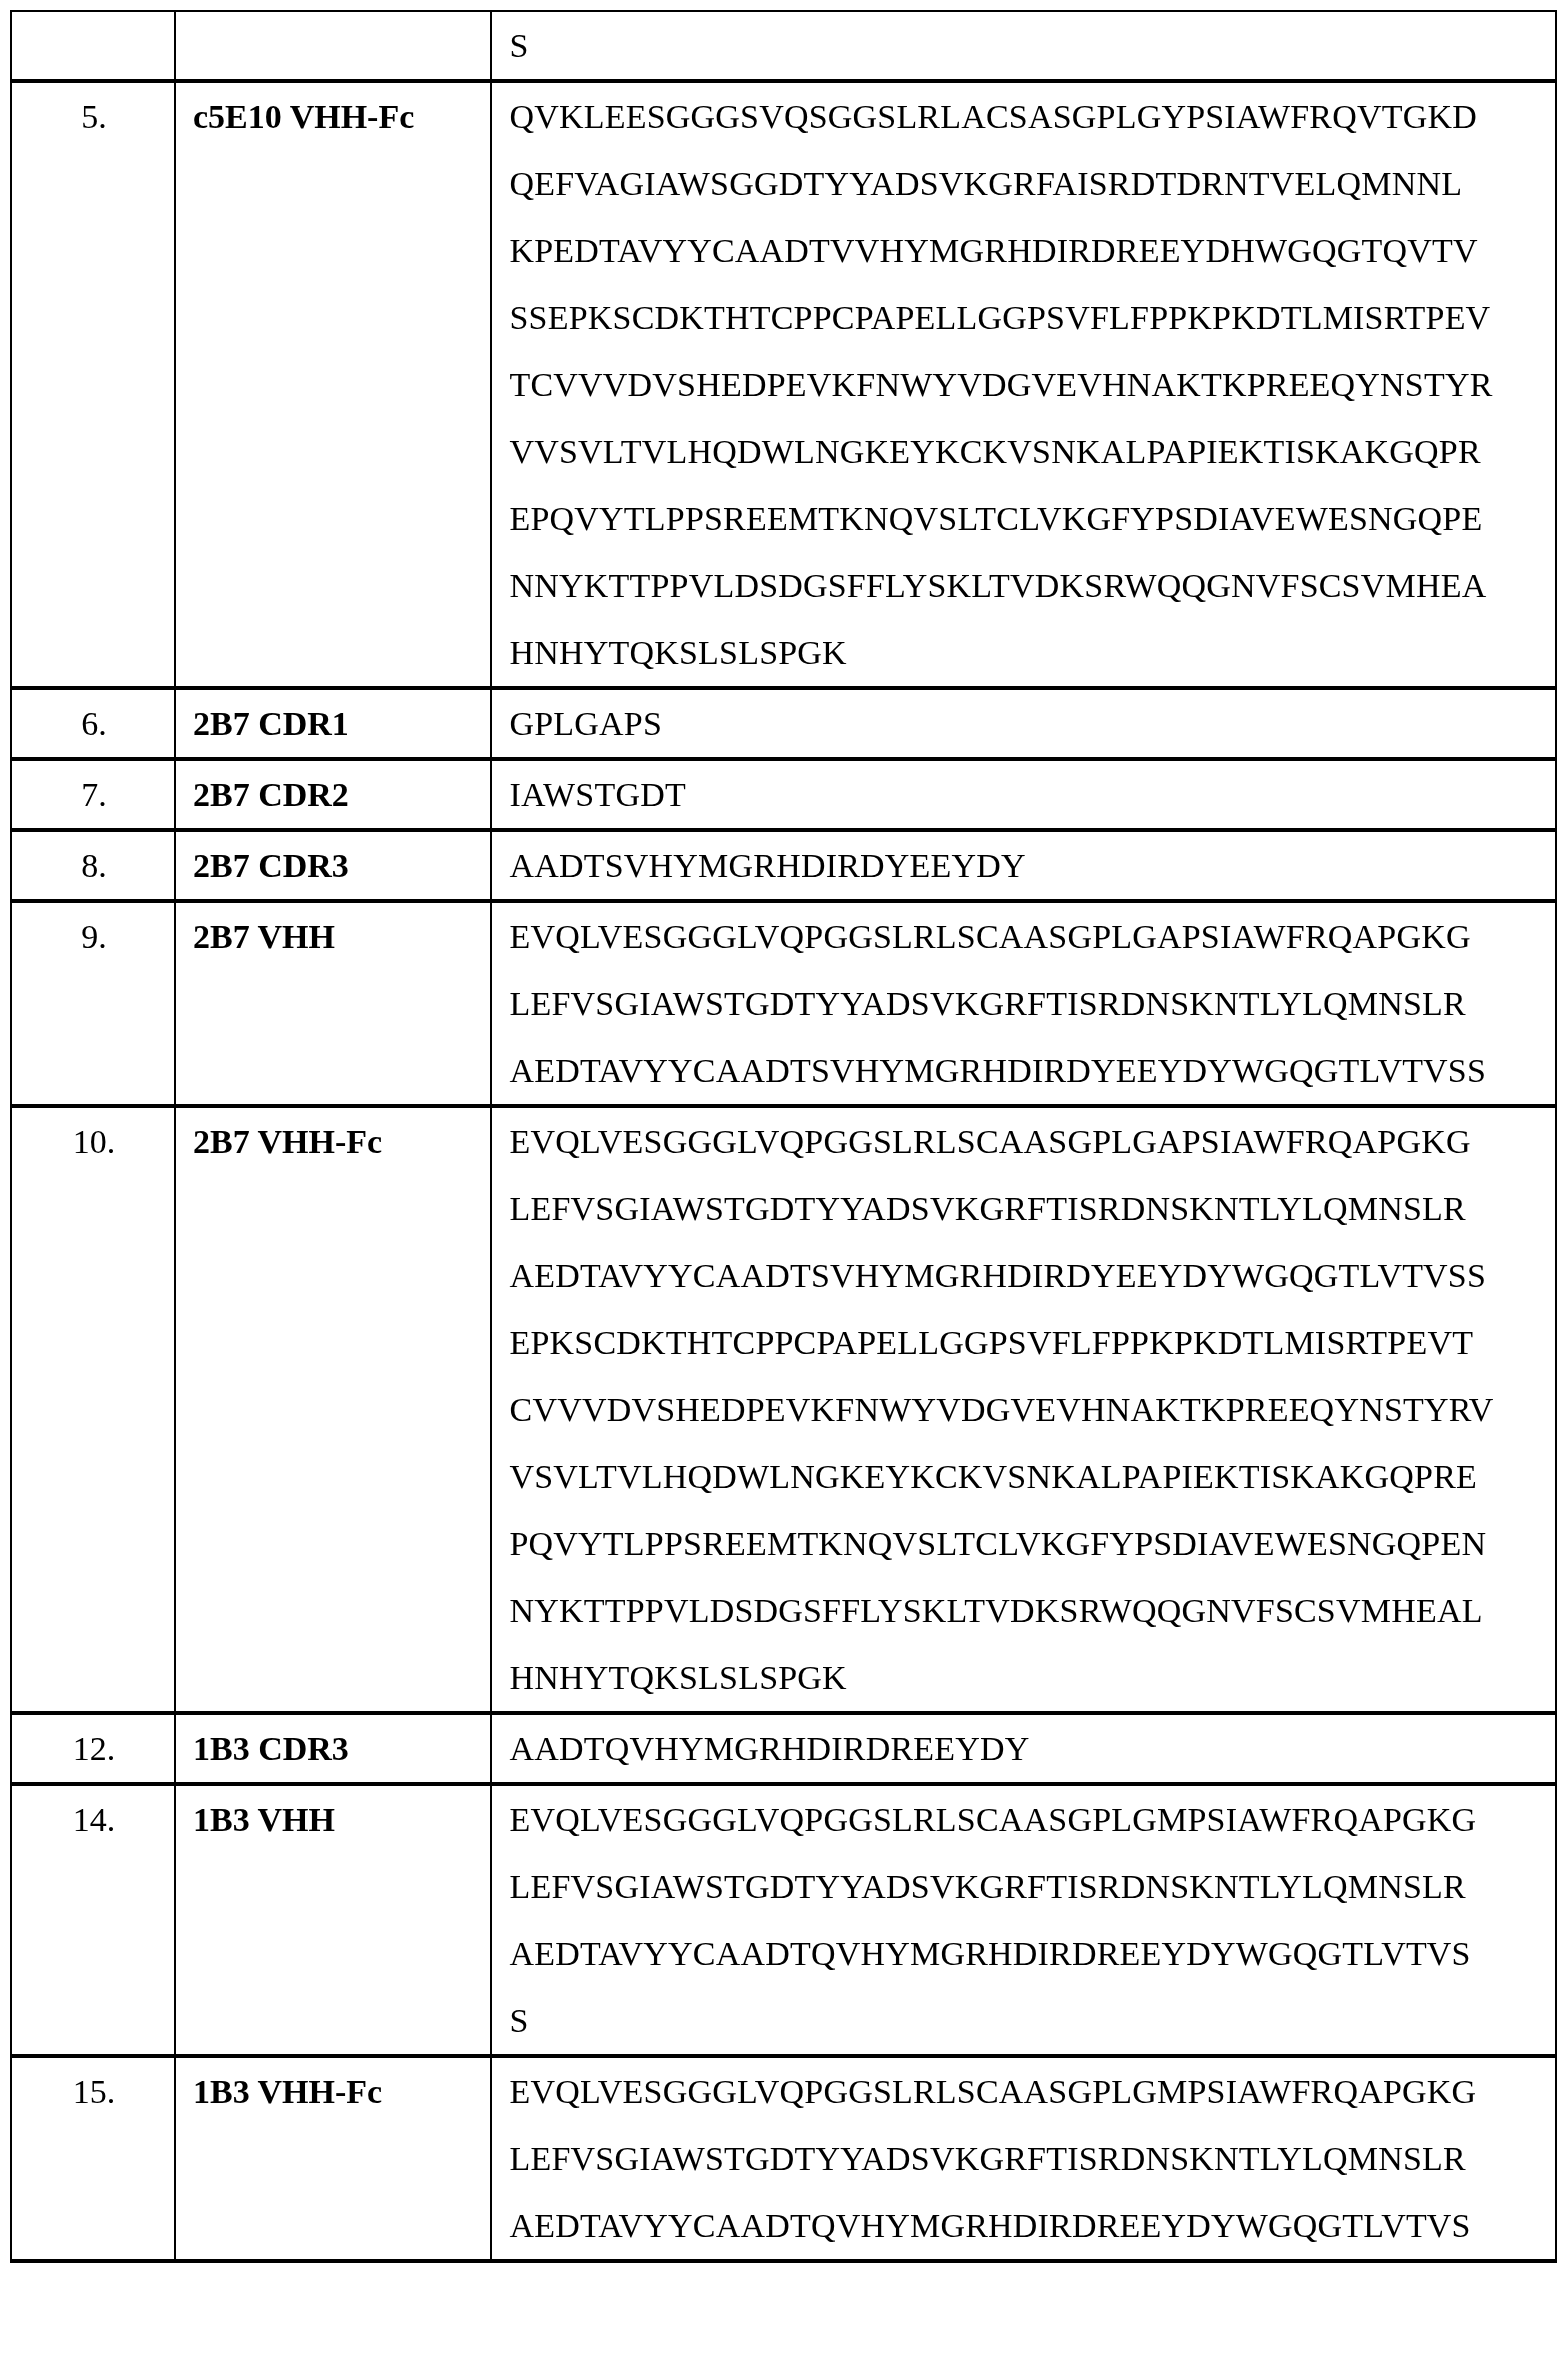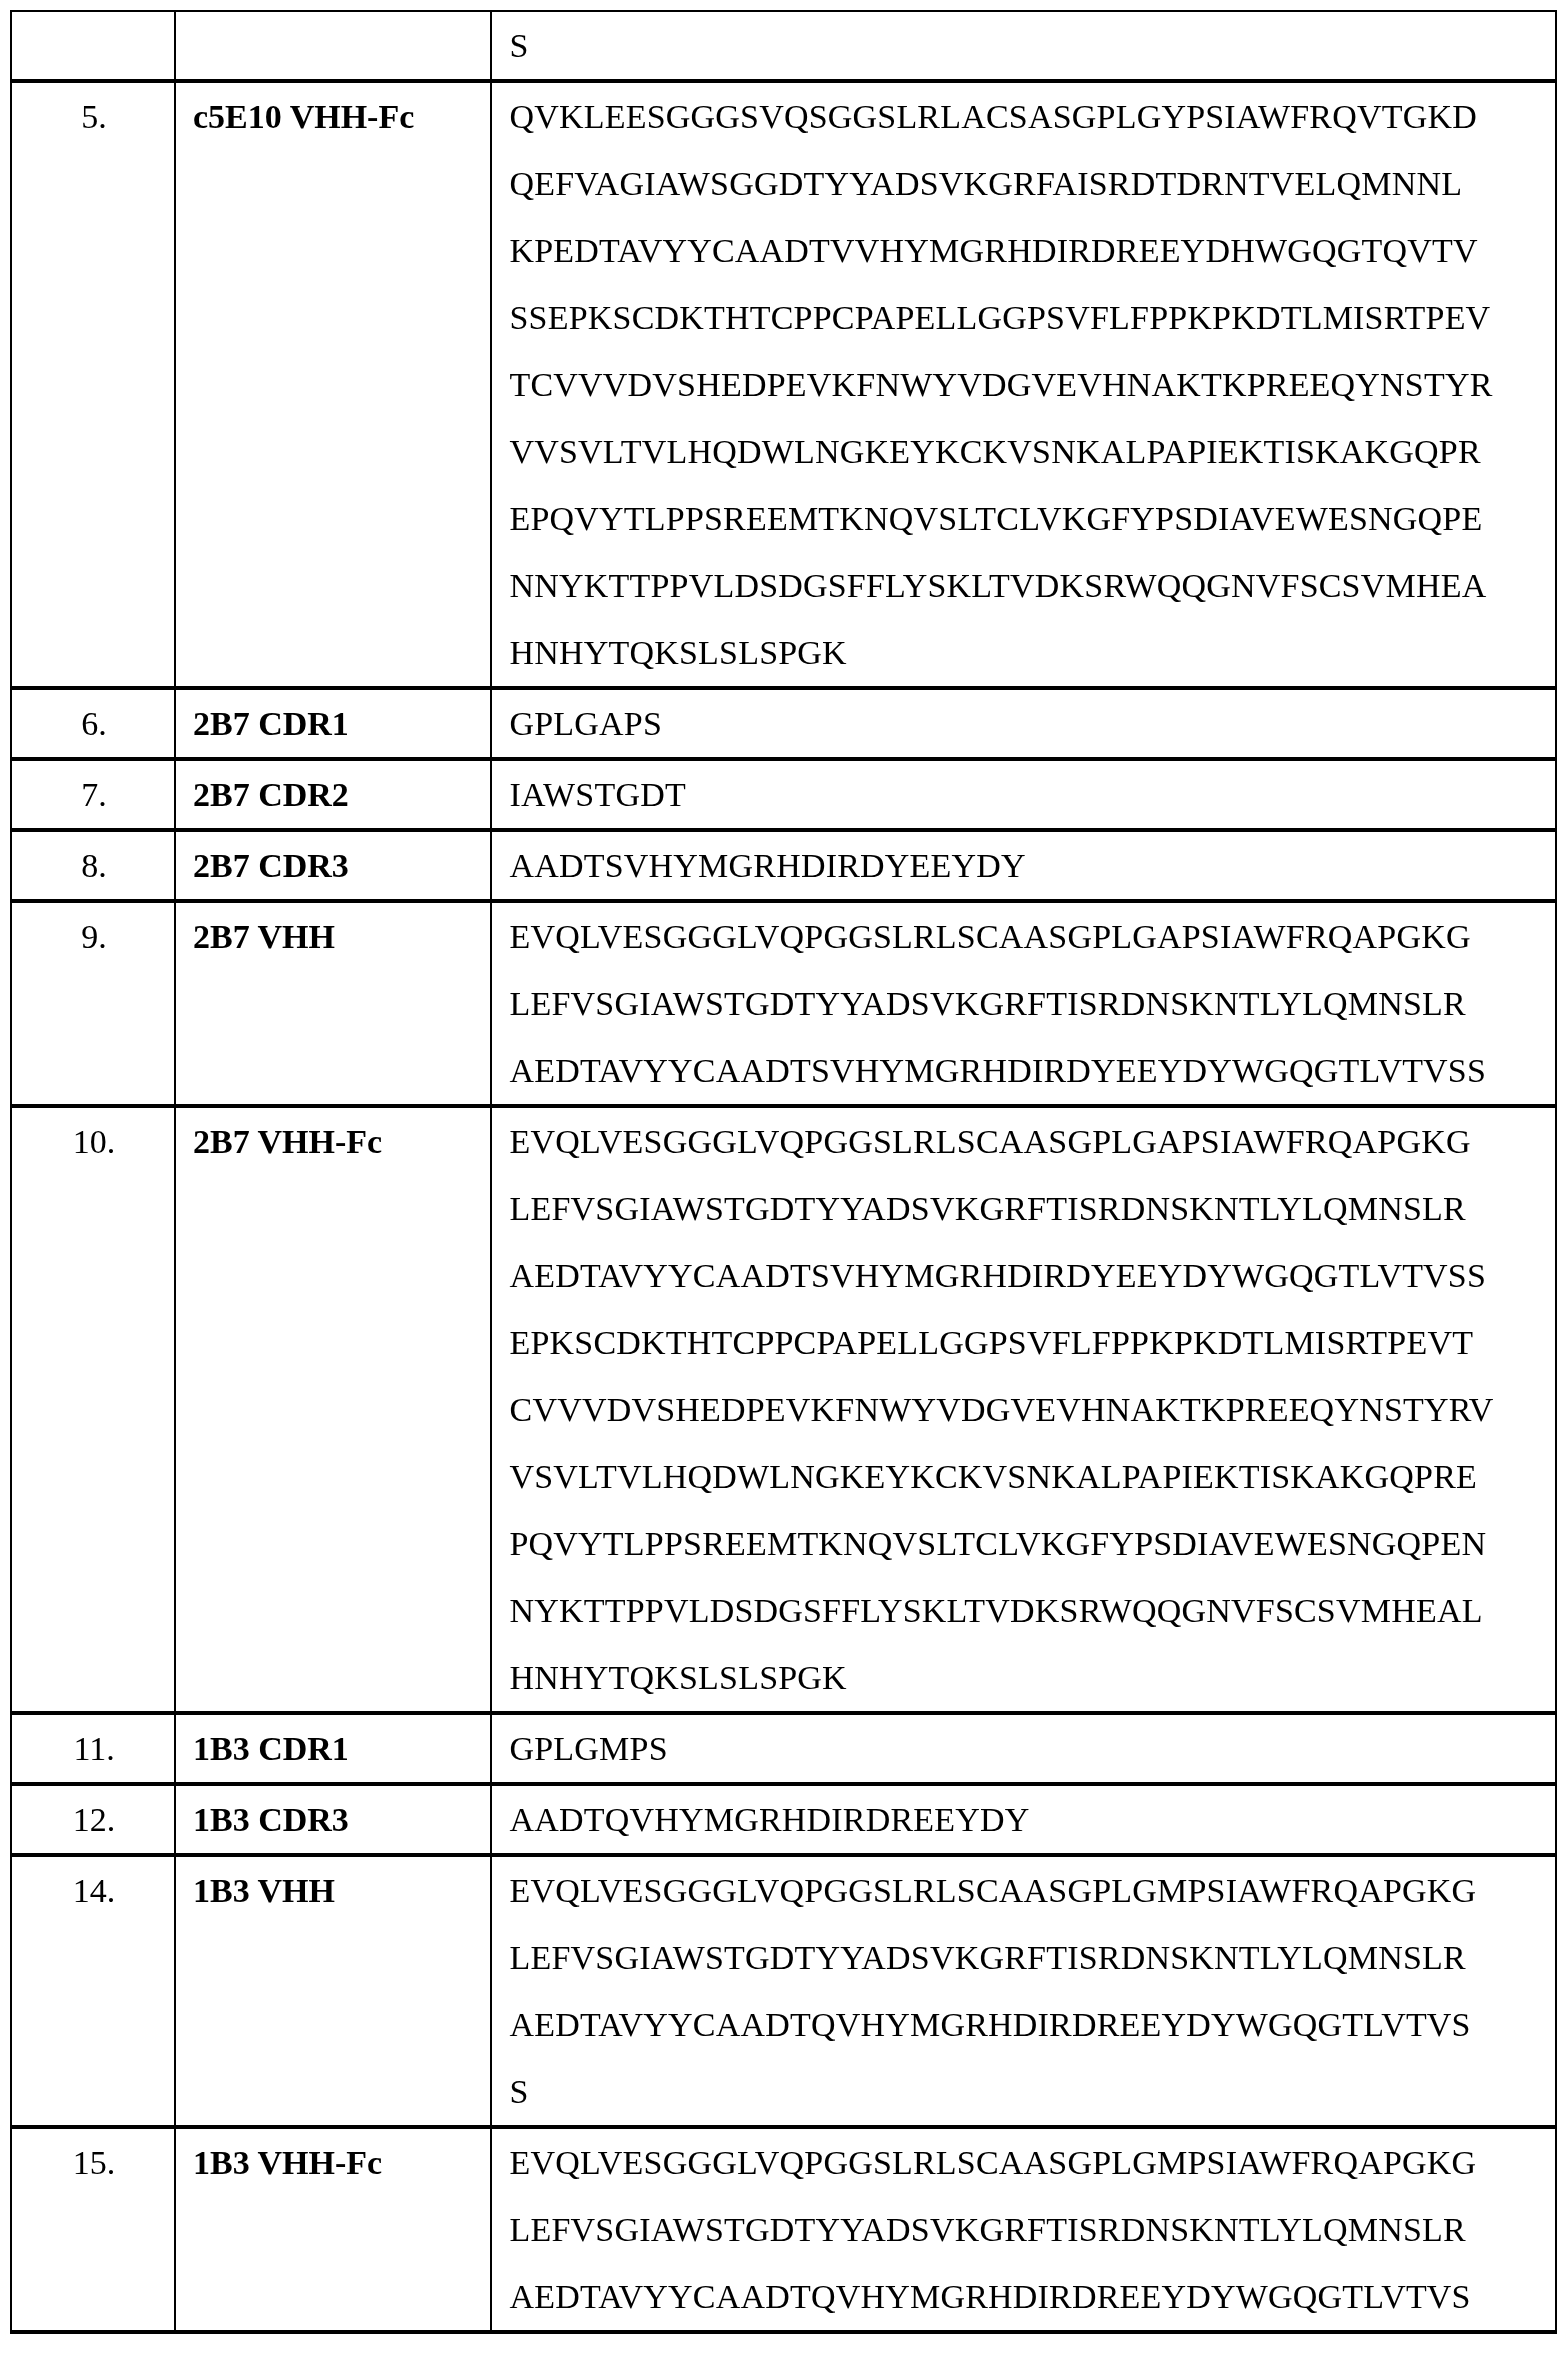--- a/index.html
+++ b/index.html
@@ -134,27 +134,20 @@
         <span class="seq-line">AEDTAVYYCAADTSVHYMGRHDIRDYEEYDYWGQGTLVTVSS</span>
         <span class="seq-line">EPKSCDKTHTCPPCPAPELLGGPSVFLFPPKPKDTLMISRTPEVT</span>
         <span class="seq-line">CVVVDVSHEDPEVKFNWYVDGVEVHNAKTKPREEQYNSTYRV</span>
         <span class="seq-line">VSVLTVLHQDWLNGKEYKCKVSNKALPAPIEKTISKAKGQPRE</span>
         <span class="seq-line">PQVYTLPPSREEMTKNQVSLTCLVKGFYPSDIAVEWESNGQPEN</span>
         <span class="seq-line">NYKTTPPVLDSDGSFFLYSKLTVDKSRWQQGNVFSCSVMHEAL</span>
         <span class="seq-line">HNHYTQKSLSLSPGK</span>
       </td>
     </tr>
 
-    <tr class="row">
-      <td class="col-num"><span>11.</span></td>
-      <td class="col-name"><span>1B3 CDR1</span></td>
-      <td class="col-seq">
-        <span class="seq-line">GPLGMPS</span>
-      </td>
-    </tr>
 
 
     <tr class="row">
       <td class="col-num"><span>12.</span></td>
       <td class="col-name"><span>1B3 CDR3</span></td>
       <td class="col-seq">
         <span class="seq-line">AADTQVHYMGRHDIRDREEYDY</span>
       </td>
     </tr>
 

